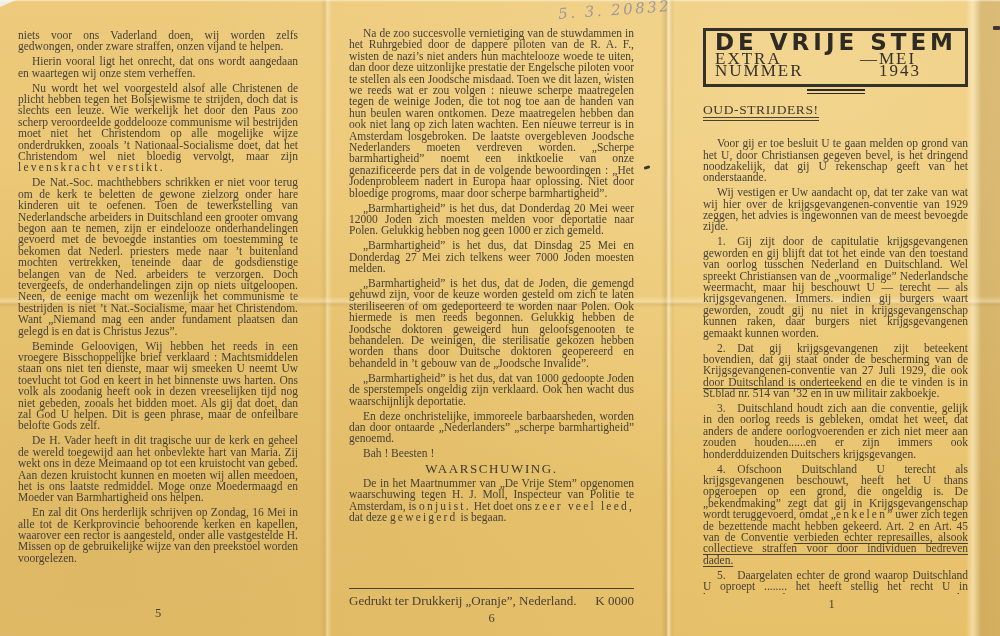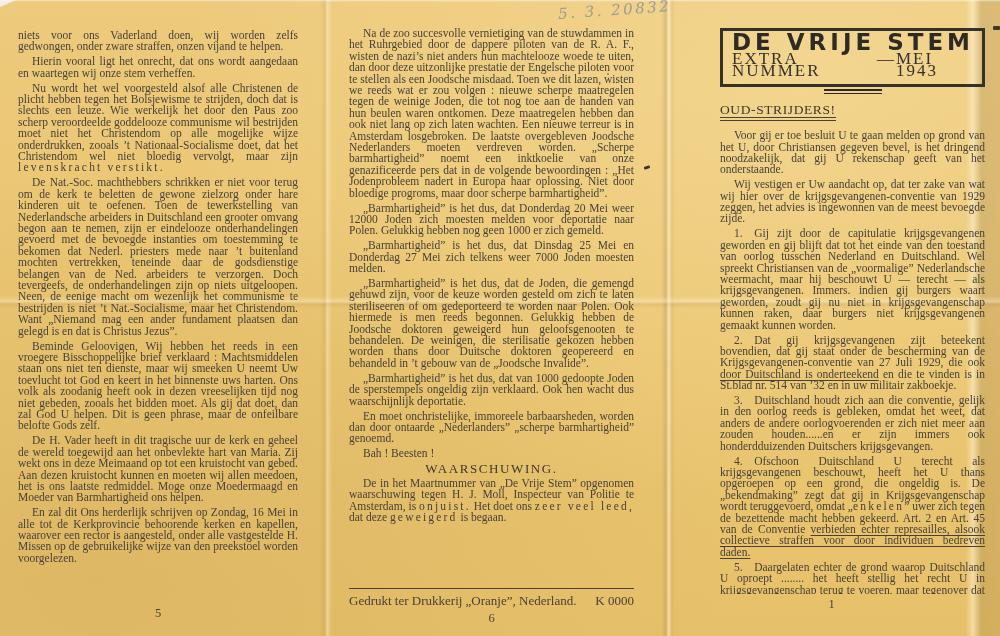--- a/index.html
+++ b/index.html
@@ -37,37 +37,37 @@
     font-size:15px;letter-spacing:2.5px;color:#97929e;
     transform:rotate(-4deg);opacity:.9;
   }
 
   
   .col{position:absolute;text-align:justify;font-size:11.5px;line-height:11.4px;overflow:hidden;}
   .col p{margin:0 0 3.5px;text-indent:14px;}
   .col p.flush{text-indent:0;}
   .col1{left:18px;top:30px;width:280px;height:572px;}
   .col2{left:349px;top:28px;width:285px;height:556px;}
-  .col3{left:720px;top:26px;width:265px;height:568px;}
+  .col3{left:703px;top:26px;width:265px;height:568px;}
 
   .col-heading{text-align:center;text-indent:0 !important;font-size:13px;letter-spacing:1.6px;margin:0 0 5px;color:#3d3830;}
   .warning-heading{margin-top:7px;margin-bottom:5px;}
   .exclaim{margin-bottom:2px;}
 
   
   .masthead-box{border:3px solid #34302a;padding:6px 9px 8px;margin:2px 0 2px;background:rgba(255,240,200,0.06);}
   .masthead-title{
     font-family:"DejaVu Sans", sans-serif;font-weight:700;font-size:23px;
     letter-spacing:4px;text-align:center;color:#2e2a24;white-space:nowrap;
   }
   .masthead-sub{display:flex;justify-content:space-between;align-items:baseline;margin-top:5px;
     font-size:17px;letter-spacing:2px;color:#34302a;}
   .masthead-smudge{width:58px;height:2px;border-top:2px solid #2e2a24;border-bottom:1px solid #2e2a24;margin:2px auto 10px;}
 
-  .oud-heading{display:inline-block;font-size:13.5px;letter-spacing:0.6px;margin:0 0 6px;
+  .oud-heading{display:inline-block;font-size:13.5px;letter-spacing:0.6px;margin:0 0 14px;
     border-bottom:4px double #474138;padding-bottom:1px;color:#3d3830;}
 
   .u{text-decoration:underline;text-underline-offset:2px;}
   .sp{letter-spacing:2.2px;}
 
   
   .imprint-block{
     position:absolute;left:349px;top:588px;width:285px;
     border-top:1.5px solid #474138;padding-top:4px;
     display:flex;justify-content:space-between;font-size:13px;
@@ -104,21 +104,21 @@
     <p>En zal dit Ons herderlijk schrijven op Zondag, 16 Mei in alle tot de Kerkprovincie behoorende kerken en kapellen, waarover een rector is aangesteld, onder alle vastgestelde H. Missen op de gebruikelijke wijze van den preekstoel worden voorgelezen.</p>
   </section>
   <div class="page-number pn1">5</div>
 
   <section class="col col2">
     <p>Na de zoo succesvolle vernietiging van de stuwdammen in het Ruhrgebied door de dappere piloten van de R. A. F., wisten de nazi’s niet anders hun machtelooze woede te uiten, dan door deze uitzonlijke prestatie der Engelsche piloten voor te stellen als een Joodsche misdaad. Toen we dit lazen, wisten we reeds wat er zou volgen : nieuwe scherpe maatregelen tegen de weinige Joden, die tot nog toe aan de handen van hun beulen waren ontkomen. Deze maatregelen hebben dan ook niet lang op zich laten wachten. Een nieuwe terreur is in Amsterdam losgebroken. De laatste overgebleven Joodsche Nederlanders moeten verdreven worden. „Scherpe barmhartigheid” noemt een inktkoelie van onze genazificeerde pers dat in de volgende bewoordingen : „Het Jodenprobleem nadert in Europa haar oplossing. Niet door bloedige progroms, maar door scherpe barmhartigheid”.</p>
     <p>„Barmhartigheid” is het dus, dat Donderdag 20 Mei weer 12000 Joden zich moesten melden voor deportatie naar Polen. Gelukkig hebben nog geen 1000 er zich gemeld.</p>
     <p>„Barmhartigheid” is het dus, dat Dinsdag 25 Mei en Donderdag 27 Mei zich telkens weer 7000 Joden moesten melden.</p>
     <p>„Barmhartigheid” is het dus, dat de Joden, die gemengd gehuwd zijn, voor de keuze worden gesteld om zich te laten steriliseeren of om gedeporteerd te worden naar Polen. Ook hiermede is men reeds begonnen. Gelukkig hebben de Joodsche doktoren geweigerd hun geloofsgenooten te behandelen. De weinigen, die sterilisatie gekozen hebben worden thans door Duitsche doktoren geopereerd en behandeld in ’t gebouw van de „Joodsche Invalide”.</p>
     <p>„Barmhartigheid” is het dus, dat van 1000 gedoopte Joden de sperstempels ongeldig zijn verklaard.  Ook hen wacht dus waarschijnlijk deportatie.</p>
-    <p>En moet onchristelijke, immoreele barbaarsheden, worden dan door ontaarde „Nederlanders” „scherpe barmhartigheid” genoemd.</p>
+    <p>En deze onchristelijke, immoreele barbaarsheden, worden dan door ontaarde „Nederlanders” „scherpe barmhartigheid” genoemd.</p>
     <p class="exclaim">Bah ! Beesten !</p>
     <p class="col-heading warning-heading">WAARSCHUWING.</p>
     <p><span>De in het Maartnummer van „De Vrije Stem” opgenomen waarschuwing tegen H. J. Moll, Inspecteur van Politie te Amsterdam, is </span><span class="sp">onjuist.</span><span> Het doet ons </span><span class="sp">zeer veel leed,</span><span> dat deze </span><span class="sp">geweigerd</span><span> is begaan.</span></p>
   </section>
   <div class="imprint-block">
     <span>Gedrukt ter Drukkerij „Oranje”, Nederland.</span>
     <span>K 0000</span>
   </div>
   <div class="page-number pn2">6</div>
 

